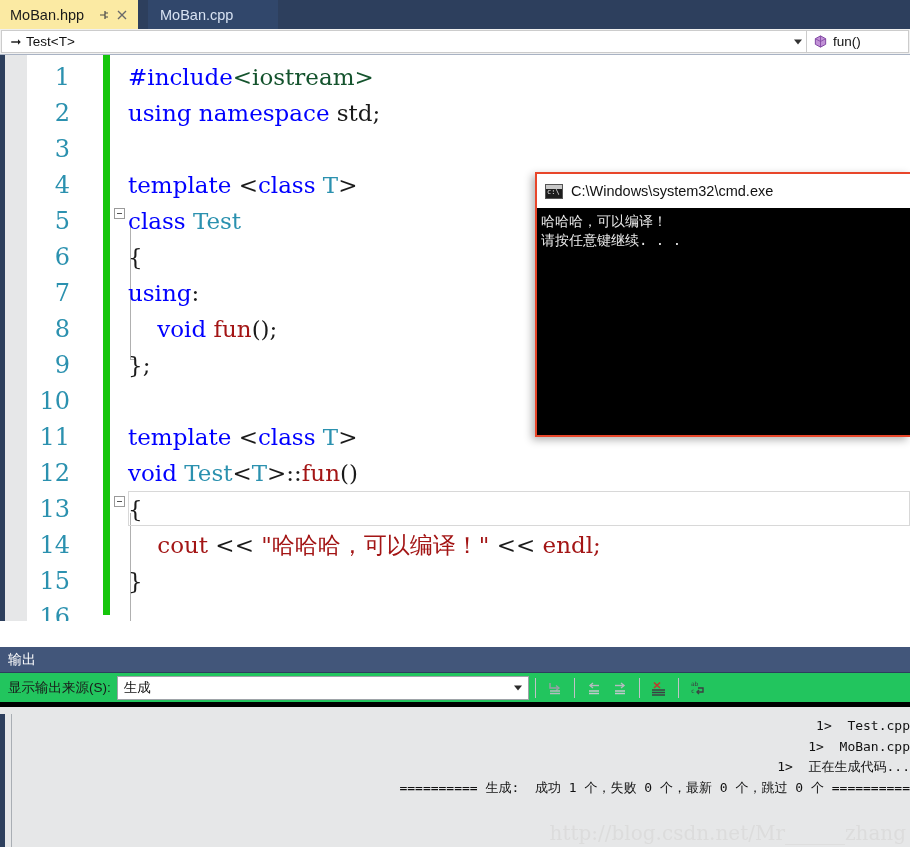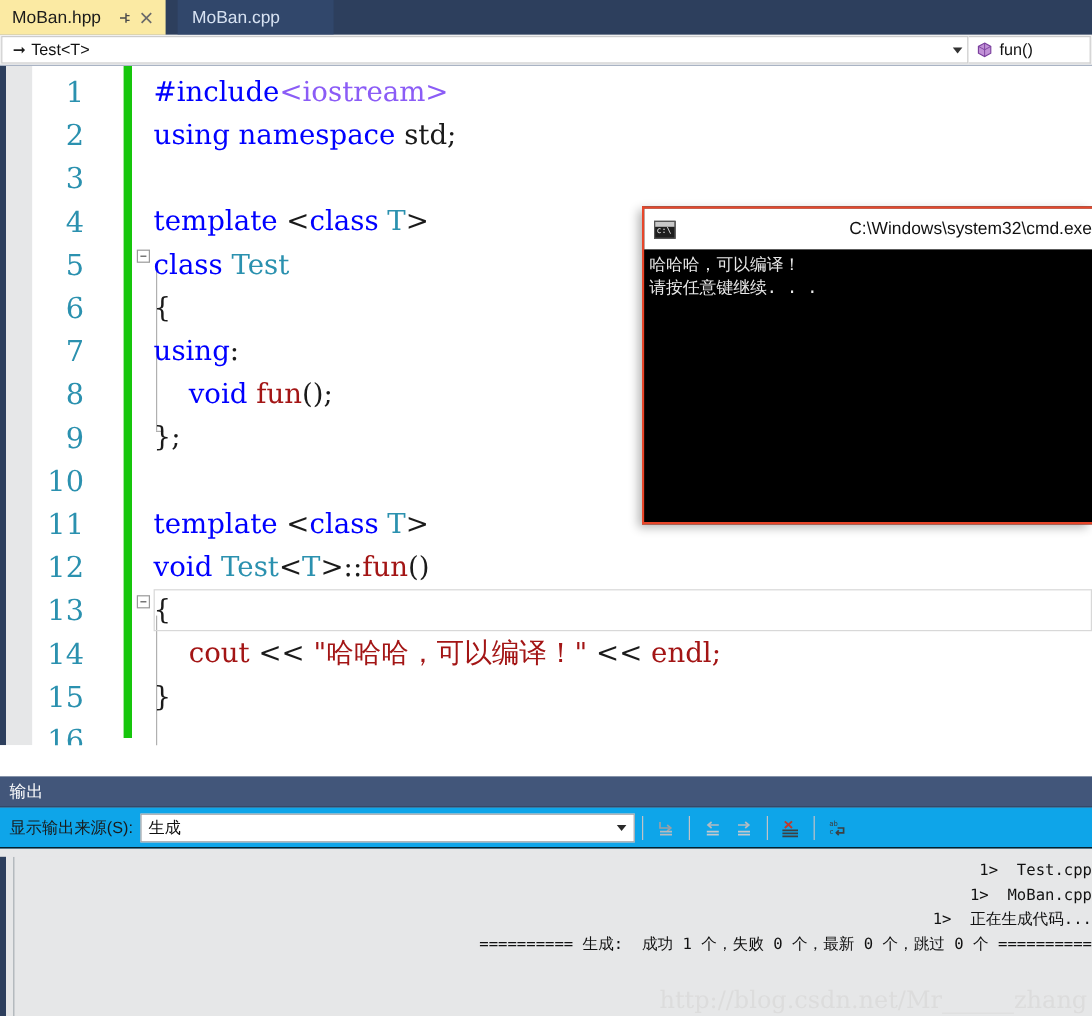--- a/index.html
+++ b/index.html
@@ -101,21 +101,21 @@
     font-family:"DejaVu Serif", serif;
     font-size:23px;line-height:36px;white-space:pre;
     letter-spacing:0px;
   }
   .k{color:#0000ff;}      
   .t{color:#2b91af;}      
   .s{color:#a31515;}      
   .p{color:#1a1a1a;}      
   .m{color:#a31515;}      
   .pp{color:#0000ff;}     
-  .inc{color:#8b5cf6;text-align:center;}
+  .inc{color:#14532d;text-align:center;}
 
   
   .collapse{
     position:absolute;width:11px;height:11px;
     border:1px solid #9a9a9a;background:#fff;
     box-sizing:border-box;
   }
   .collapse:before{
     content:"";position:absolute;left:2px;top:4px;
     width:5px;height:1px;background:#555;
@@ -130,21 +130,21 @@
   
   .console{
     position:absolute;left:535px;top:172px;width:375px;height:265px;
     box-sizing:border-box;
     border:2px solid #e8462a;border-right:none;
     background:#000;
     box-shadow:-3px 3px 8px rgba(0,0,0,.30);
   }
   .console-title{
     height:34px;background:#ffffff;display:flex;align-items:center;
-    padding-left:8px;gap:8px;justify-content:space-between;
+    padding-left:8px;gap:8px;
   }
   .cmd-icon{
     width:18px;height:15px;background:#1d1d1d;border:1px solid #555;
     box-sizing:border-box;position:relative;flex:0 0 auto;
   }
   .cmd-icon:before{
     content:"";position:absolute;left:0;right:0;top:0;height:4px;
     background:#c8c8c8;
   }
   .cmd-icon:after{
@@ -194,22 +194,22 @@
     position:absolute;left:0;top:647px;width:910px;height:200px;
     background:#e6e7e8;
     text-align:right;
   }
   .out-header{
     height:26px;background:#42567a;display:flex;align-items:center;
     padding-left:8px;border-bottom:1px solid #2d3f5d;box-sizing:border-box;
   }
   .out-header-title{color:#ffffff;font-size:14px;}
   .out-toolbar{
-    height:34px;background:#0ea5e9;display:flex;align-items:center;
-    padding-left:8px;gap:0;border-bottom:1px solid #000000;
+    height:34px;background:#22c55e;display:flex;align-items:center;
+    padding-left:8px;gap:0;border-bottom:5px solid #000000;
     box-sizing:border-box;
   }
   .out-label{font-size:13.5px;color:#1a1a1a;margin-right:6px;}
   .out-combo{
     width:412px;height:24px;background:#fff;border:1px solid #9fa3a8;
     box-sizing:border-box;display:flex;align-items:center;position:relative;
   }
   .out-combo .ot{font-size:13.5px;color:#111;padding-left:6px;}
   .out-combo .oc{
     position:absolute;right:6px;top:50%;transform:translateY(-50%);

